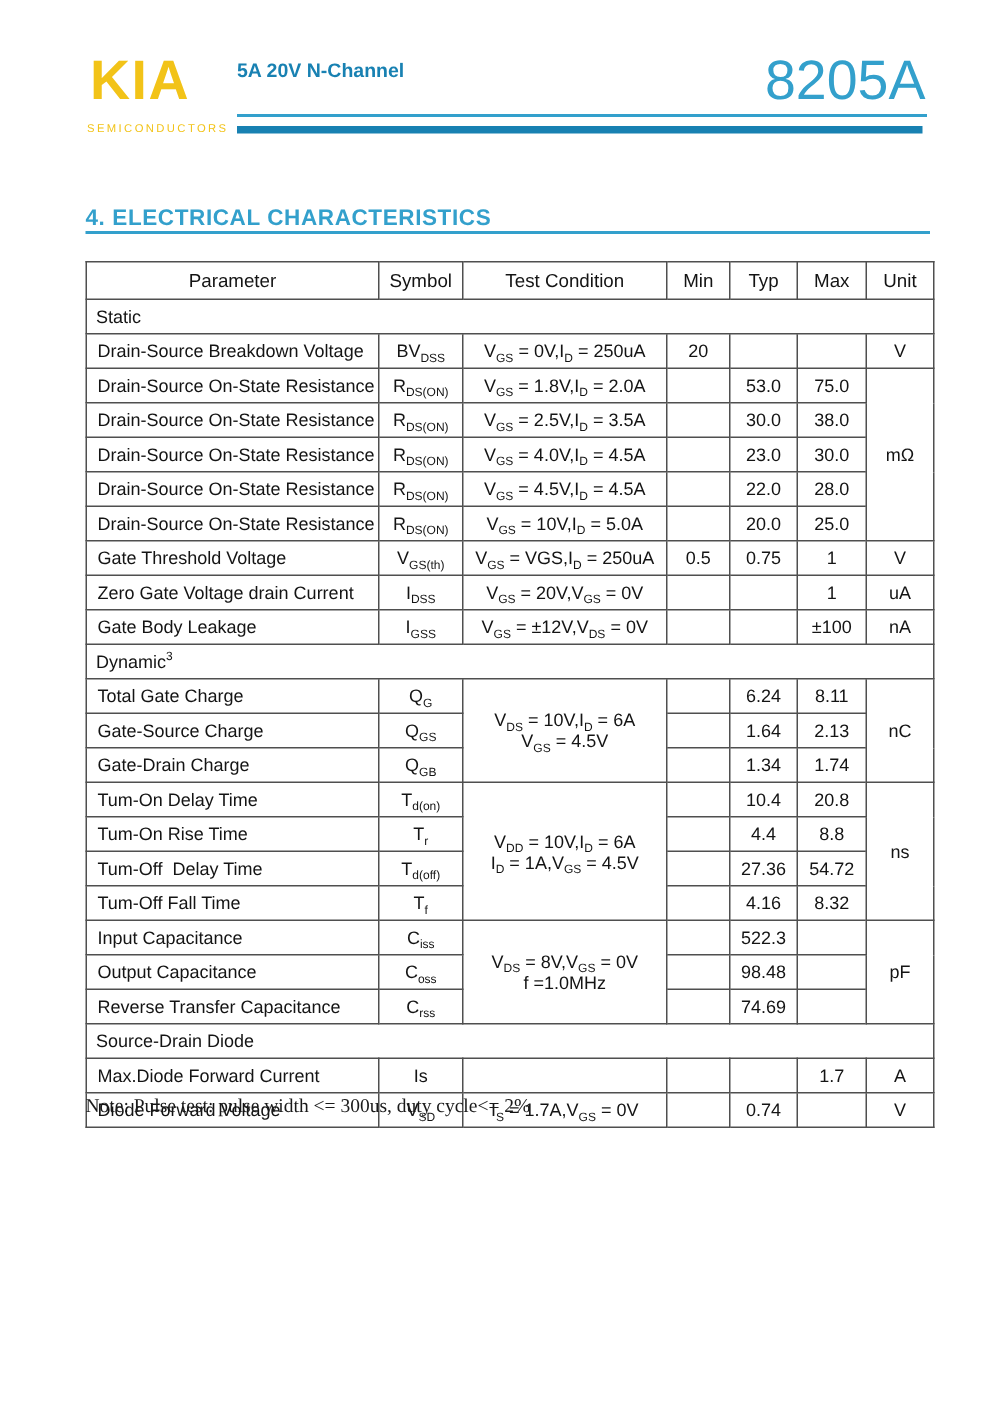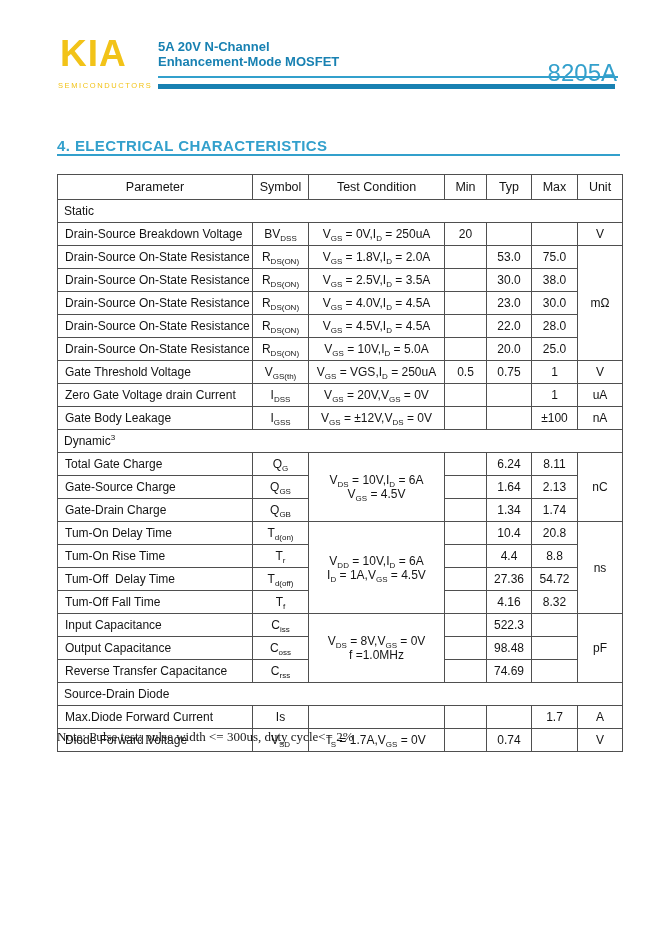--- a/index.html
+++ b/index.html
@@ -6,21 +6,21 @@
   .page{position:relative;width:662px;height:844px;background:#ffffff;overflow:hidden;
         font-family:"Liberation Sans","DejaVu Sans",sans-serif;color:#141414;}
 
   
   .logo-text{position:absolute;left:60px;top:36px;font-size:37px;font-weight:700;
              letter-spacing:1px;color:var(--brand_yellow,#f2c318);line-height:36px;}
   .logo-sub{position:absolute;left:58px;top:81px;font-size:7.5px;font-weight:400;
             letter-spacing:1.6px;color:var(--brand_yellow,#f2c318);}
   .title{position:absolute;left:158px;top:40px;font-size:13px;font-weight:700;
          color:var(--accent,#1881b2);line-height:14.5px;}
-  .part{position:absolute;right:45px;top:40px;font-size:24px;color:var(--accent2,#33a0cc);line-height:28px;margin-top:19px;}
+  .part{position:absolute;right:45px;top:40px;font-size:37px;color:var(--accent2,#33a0cc);line-height:28px;}
   .hline{position:absolute;background:var(--accent2,#33a0cc);}
   .hline.thin{left:158px;right:44px;top:76px;height:2px;}
   .hline.thick{left:158px;right:47px;top:84px;height:5px;background:var(--accent,#1881b2);}
 
   
   .sect{position:absolute;left:57px;right:42px;top:137px;margin:0;font-size:15px;font-weight:700;
         letter-spacing:.4px;color:var(--accent2,#33a0cc);
         border-bottom:2px solid var(--accent2,#33a0cc);padding-bottom:0;}
 
   
@@ -48,21 +48,20 @@
 </head>
 <body>
 
 <div class="page">
 
   <header>
     <div class="logo-text">KIA</div>
     <div class="logo-sub">SEMICONDUCTORS</div>
     <div class="title">
       <div>5A 20V N-Channel</div>
-      <div>Enhancement-Mode MOSFET</div>
     </div>
     <div class="part">8205A</div>
     <div class="hline thin"></div>
     <div class="hline thick"></div>
   </header>
 
   <h2 class="sect">4. ELECTRICAL CHARACTERISTICS</h2>
 
   <table class="ec">
     <colgroup>

